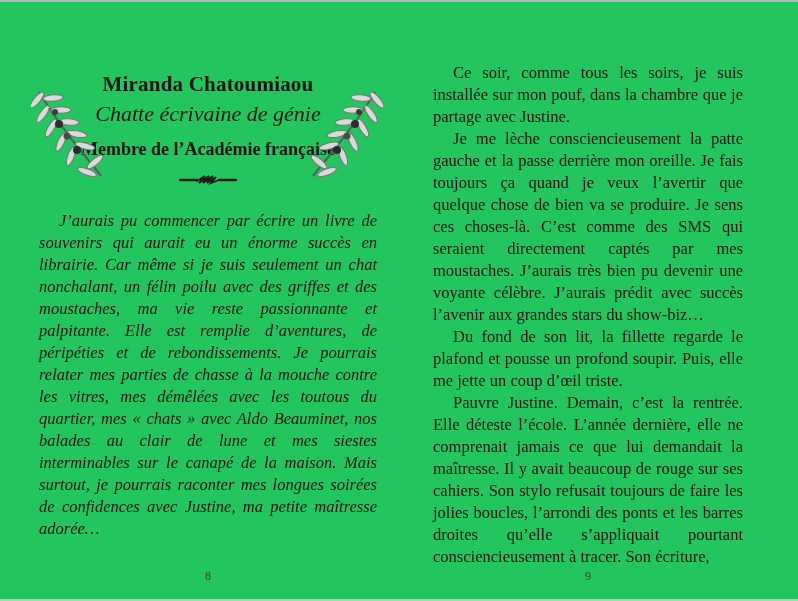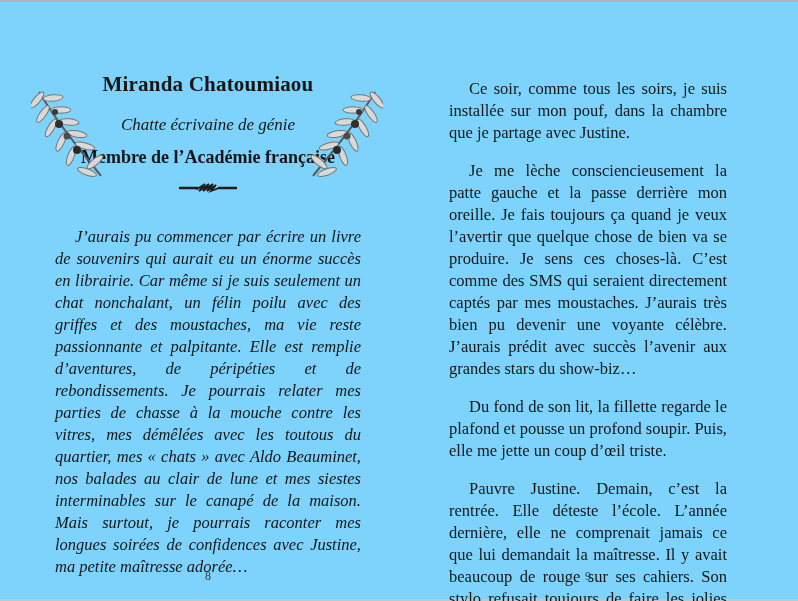--- a/index.html
+++ b/index.html
@@ -1,51 +1,51 @@
 <!DOCTYPE html>
 <html lang="fr"><head>
 <meta charset="utf-8">
 <style>
   html, body { margin: 0; padding: 0; background: #ffffff; }
   .spread {
     position: relative;
     width: 798px;
     height: 601px;
-    background: #7dd3fc;
+    background: #22c55e;
     overflow: hidden;
     font-family: "Liberation Serif", "DejaVu Serif", serif;
     color: #161616;
   }
   .edge { position: absolute; left: 0; right: 0; height: 2px; }
   .edge.top { top: 0; background: #b4b4b4; }
   .edge.bottom { bottom: 0; background: #c6c6c6; }
 
   .page { position: absolute; top: 0; height: 100%; }
   .page-left  { left: 39px;  width: 338px; }
   .page-right { left: 433px; width: 310px; }
 
   .book-header { position: absolute; top: 72px; left: 0; width: 100%; text-align: center; }
   .title { font-size: 21px; font-weight: bold; letter-spacing: 0.2px; }
-  .subtitle { font-size: 17px; font-style: italic; margin-top: 18px; }
+  .subtitle { font-size: 22px; font-style: italic; margin-top: 4px; }
   .affiliation { font-size: 18px; font-weight: bold; margin-top: 12px; }
   .divider-wrap { margin-top: 13px; }
 
   .branch { position: absolute; top: 12px; width: 74px; height: 96px; }
   .branch.left-branch  { left: -8px; }
   .branch.right-branch { right: -6px; transform: scaleX(-1); }
 
   .body-text {
     position: absolute; left: 0; right: 0;
     text-align: justify;
     font-size: 16.5px;
     line-height: 22px;
   }
   .page-left  .body-text { top: 210px; font-style: italic; }
   .page-right .body-text { top: 62px; }
-  .body-text p { margin: 16px; text-indent: 20px; }
+  .body-text p { margin: 0; text-indent: 20px; }
 
   .pagenum {
     position: absolute; bottom: 17px; left: 0; width: 100%;
     text-align: center; font-size: 12px; color: #3c3c3c;
   }
 </style>
 </head>
 <body>
 
 <div class="spread">

